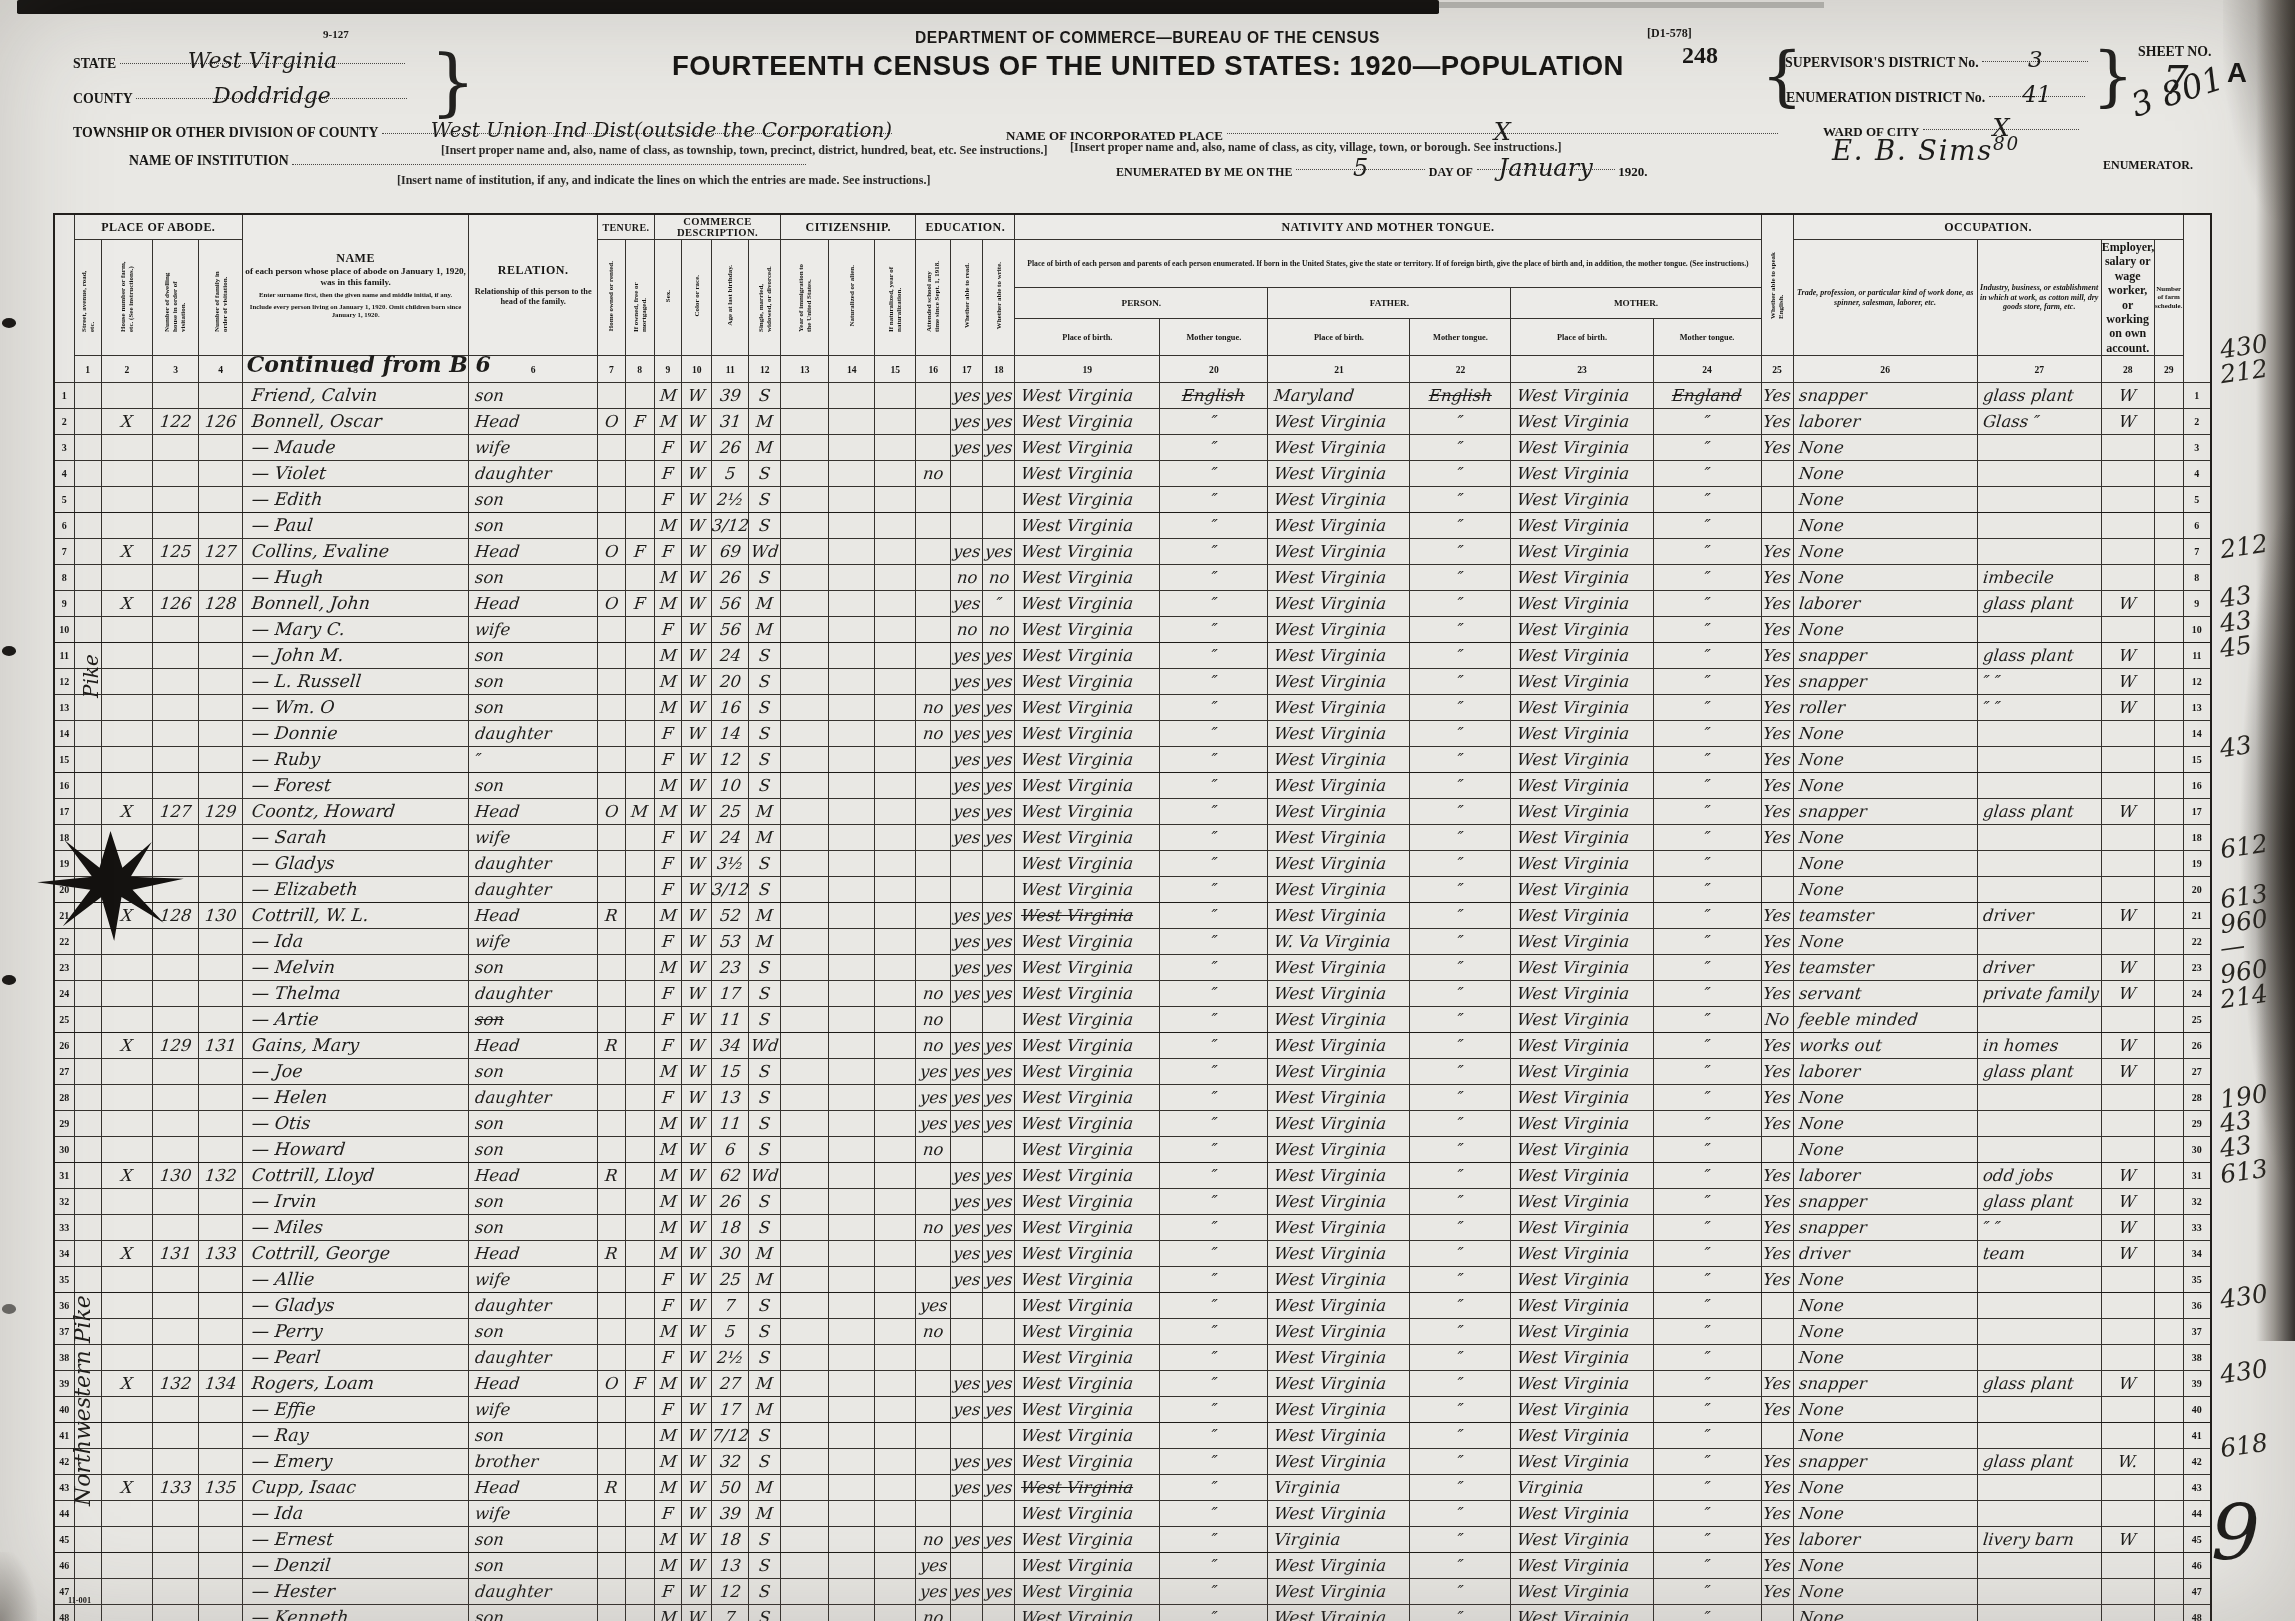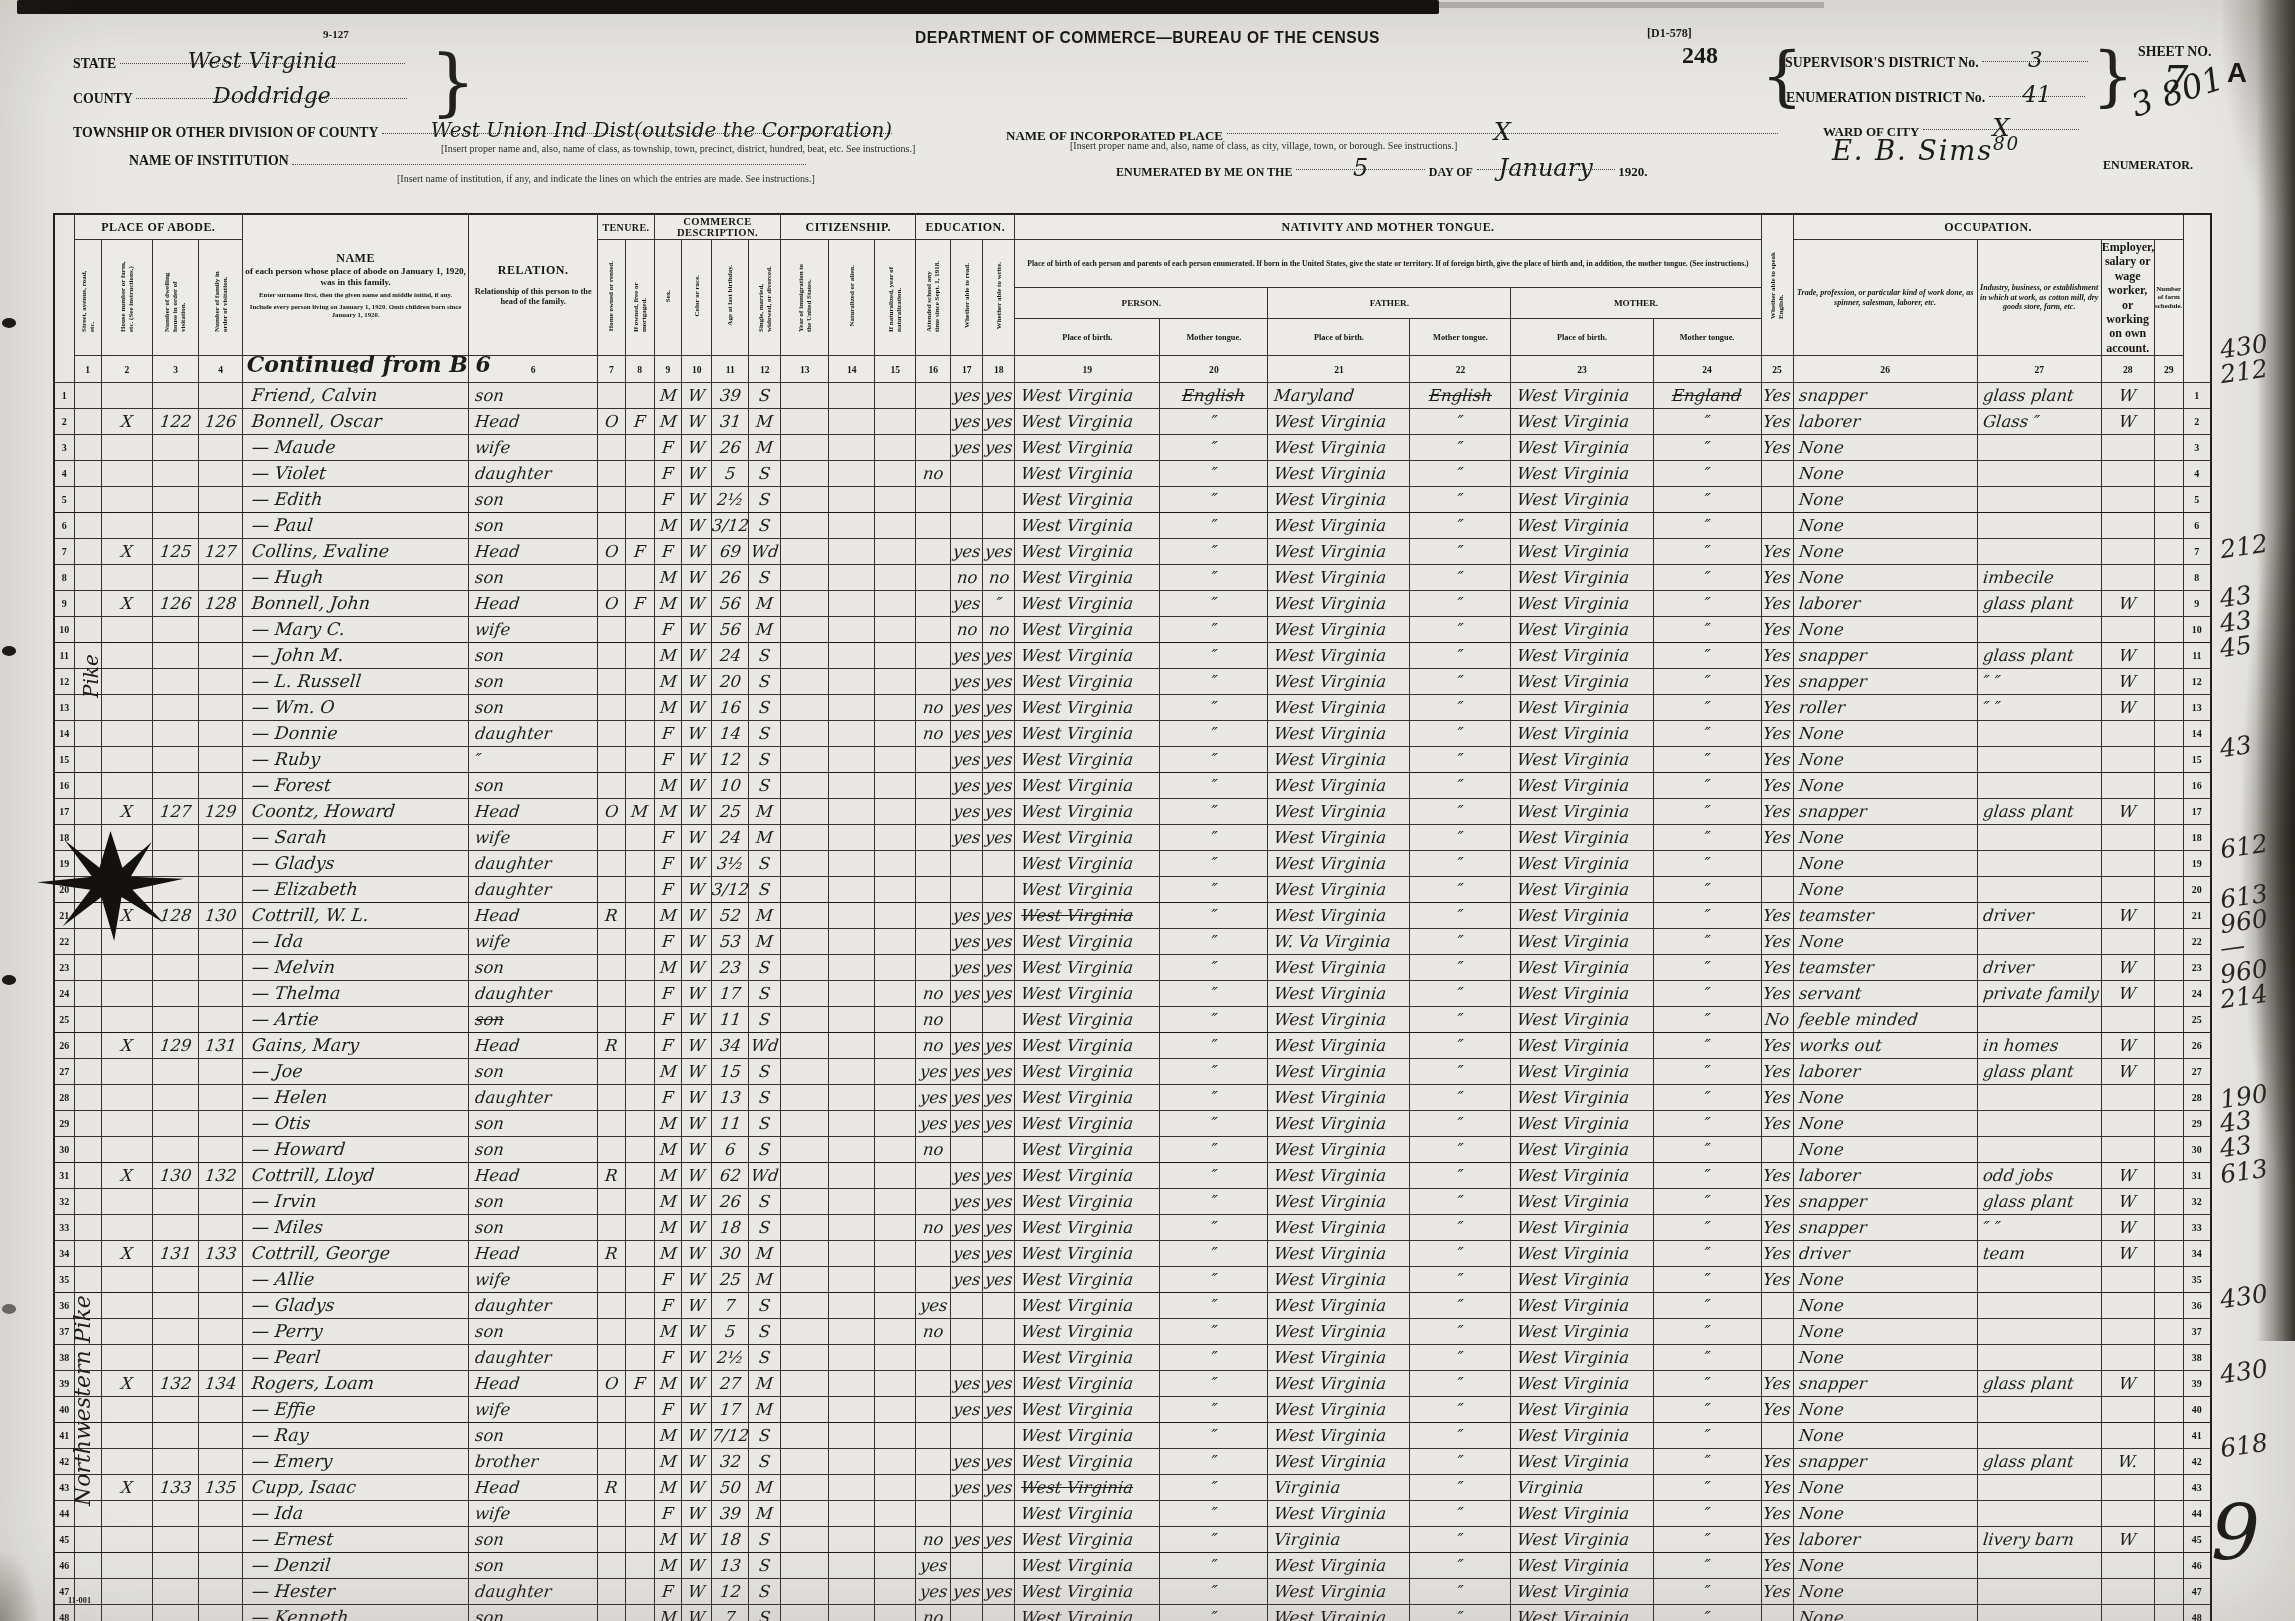--- a/index.html
+++ b/index.html
@@ -5,21 +5,21 @@
   html,body{margin:0;padding:0;background:#9a9894;}
   .page{position:relative;width:2296px;height:1622px;background:#e9e8e4;overflow:hidden;
         font-family:"Liberation Serif",serif;color:#171614;}
   .page::after{content:"";position:absolute;inset:0;pointer-events:none;
         box-shadow:inset 0 0 110px rgba(90,85,75,.25);}
   .abs{position:absolute;}
   .lbl{font-weight:bold;font-family:"Liberation Serif",serif;}
   .hw{font-family:"DejaVu Serif",serif;font-style:italic;color:#1d1c1a;}
   .strike{text-decoration:line-through;}
   .dotline{display:inline-block;border-bottom:1.8px dotted #4a4844;height:14.7px;vertical-align:baseline;}
-  .fine{font-size:10px;font-weight:normal;color:#2b2a28;}
+  .fine{font-size:12px;font-weight:bold;color:#2b2a28;}
   .brace{font-family:"DejaVu Serif",serif;font-weight:normal;color:#22211f;}
   
   .topbar{left:16.5px;top:0;width:1422px;height:13.8px;background:#0d0c0b;border-radius:1.8px;}
   .topbar2{left:1438px;top:1.8px;width:386px;height:6.4px;background:rgba(40,38,35,.25);}
   .scan-right{right:0;top:0;width:40px;height:1341px;
       background:linear-gradient(to left,rgba(22,19,16,.9),rgba(70,62,54,.45) 55%,rgba(0,0,0,0));}
   .scan-right2{right:0;top:496px;width:57px;height:698px;
       background:radial-gradient(ellipse at 100% 50%,rgba(25,22,18,.8),rgba(25,22,18,0) 70%);}
   .scan-right3{right:0;top:0;width:73px;height:220px;
       background:radial-gradient(ellipse at 100% 0%,rgba(60,55,48,.55),rgba(60,55,48,0) 75%);}
@@ -81,20 +81,21 @@
   <div class="abs scan-right2"></div>
   <div class="abs scan-right3"></div>
   <div class="abs corner-bl"></div>
   <div class="abs punch" style="top:318px"></div>
   <div class="abs punch" style="top:646px"></div>
   <div class="abs punch" style="top:975px"></div>
   <div class="abs punch" style="top:1304px;opacity:.6"></div>
 
   <div class="abs lbl" style="left:323px;top:27.5px;font-size:11px">9-127</div>
   <div class="abs lbl" style="left:762px;top:29px;width:771px;text-align:center;font-size:15.6px;font-family:'Liberation Sans',sans-serif;letter-spacing:0.5px">DEPARTMENT OF COMMERCE—BUREAU OF THE CENSUS</div>
+  <div class="abs lbl" style="left:606px;top:50px;width:1084px;text-align:center;font-size:27.5px;font-family:'Liberation Sans',sans-serif;letter-spacing:0.5px">FOURTEENTH CENSUS OF THE UNITED STATES: 1920—POPULATION</div>
   <div class="abs lbl" style="left:1647px;top:26px;font-size:12px">[D1-578]</div>
   <div class="abs lbl" style="left:1682px;top:42px;font-size:24px">248</div>
 
   <div class="abs" style="left:73px;top:48px">
     <span class="lbl" style="font-size:13.8px">STATE</span>
     <span class="dotline" style="width:285px;text-align:center"><span class="hw" style="font-size:22px">West Virginia</span></span>
   </div>
   <div class="abs" style="left:73px;top:83px">
     <span class="lbl" style="font-size:13.8px">COUNTY</span>
     <span class="dotline" style="width:271px;text-align:center"><span class="hw" style="font-size:22px">Doddridge</span></span>

